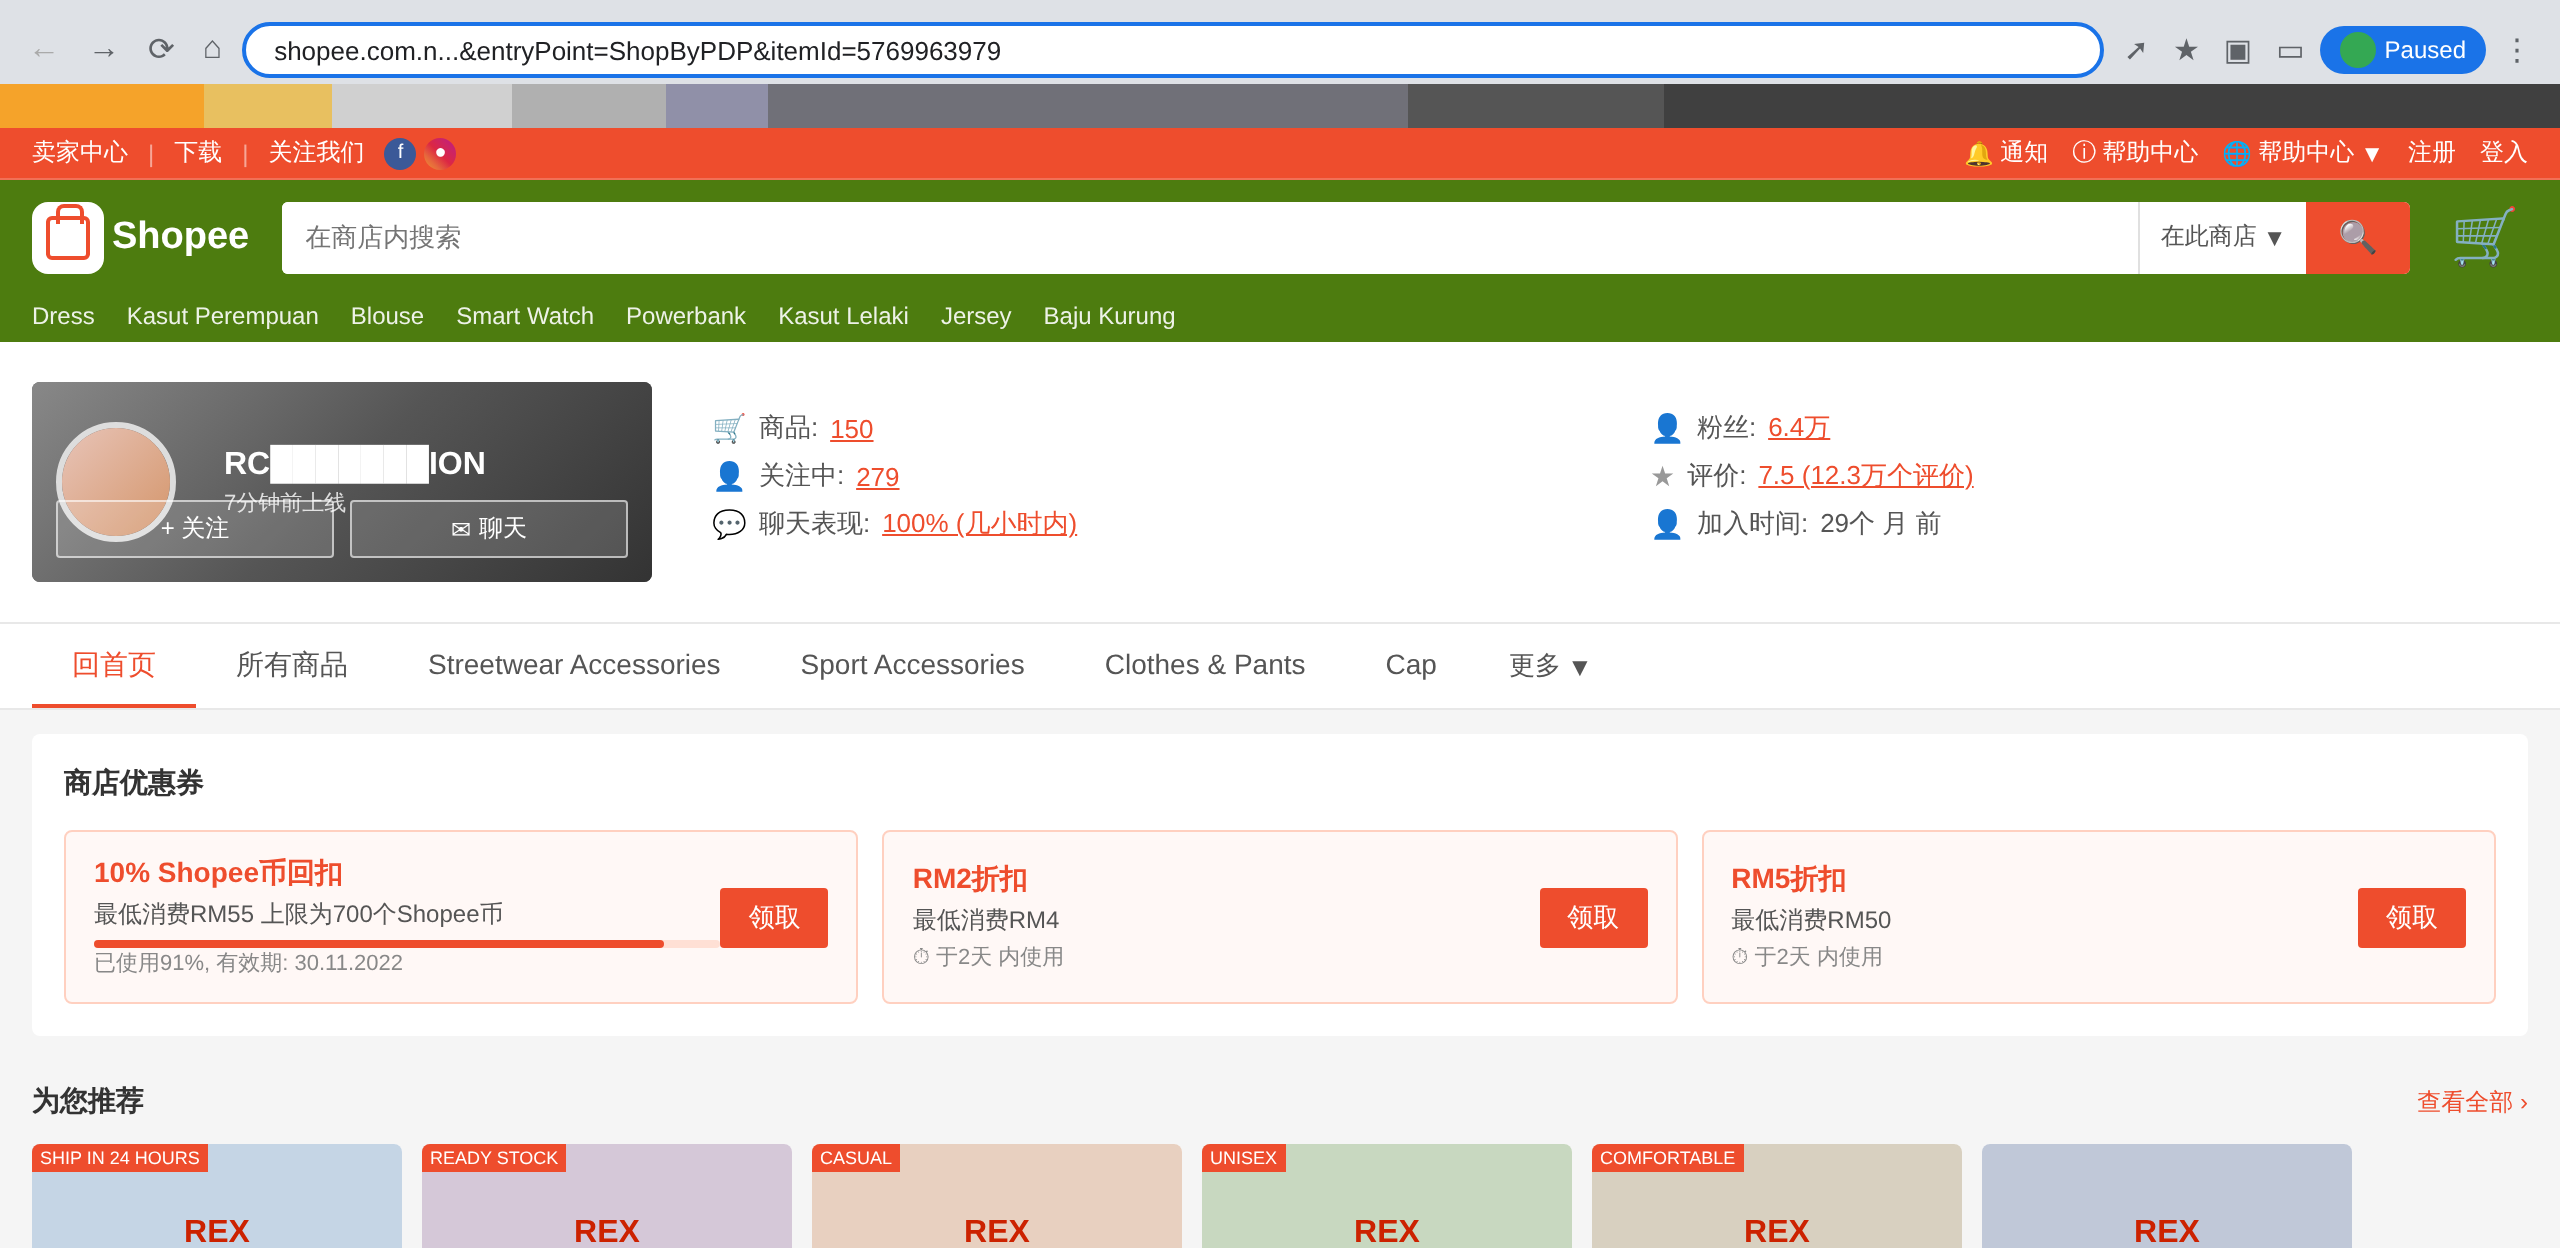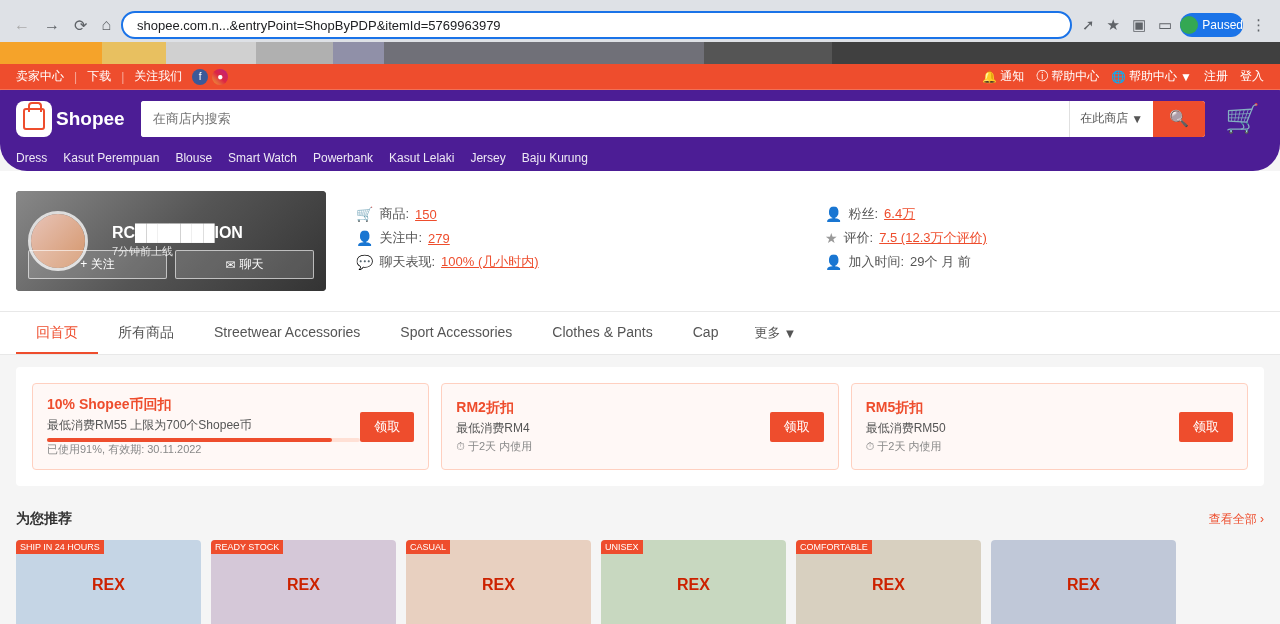--- a/index.html
+++ b/index.html
@@ -33,42 +33,41 @@
     }
     .browser-actions {
       display: flex; align-items: center; gap: 4px;
     }
     .browser-action-btn {
       background: none; border: none; cursor: pointer;
       color: #5f6368; font-size: 15px; padding: 4px;
     }
     .paused-btn {
       background: #1a73e8; color: white; border: none;
-      border-radius: 12px; padding: 3px 0; font-size: 12px; cursor: pointer;
+      border-radius: 12px; padding: 3px 10px; font-size: 12px; cursor: pointer;
       display: flex; align-items: center; gap: 4px;
     }
     .paused-btn .avatar-dot {
       width: 18px; height: 18px; border-radius: 50%;
       background: #34a853; display: inline-block;
     }
 
     
     .top-strip {
       height: 22px;
       background: linear-gradient(to right, #f5a623, #e8e8e8, #d0d0d0, #9b9b9b, #6b6b6b, #4a4a4a);
       display: flex;
     }
     .strip-segment {
       height: 100%;
     }
 
     
     .shopee-header {
-      background: #4c1d95;
-      border-radius: 27px;
+      background: #4d7c0f;
     }
     .header-top-bar {
       background: #ee4d2d;
       border-bottom: 1px solid rgba(255,255,255,0.2);
       padding: 4px 16px;
       display: flex;
       justify-content: space-between;
       align-items: center;
       font-size: 12px;
       color: white;
@@ -474,20 +473,21 @@
   <div class="tab-item">Sport Accessories</div>
   <div class="tab-item">Clothes &amp; Pants</div>
   <div class="tab-item">Cap</div>
   <div class="tab-more">
     <span>更多</span>
     <span>▼</span>
   </div>
 </div>
 
 <div class="coupons-section">
+  <div class="coupons-title">商店优惠券</div>
   <div class="coupons-grid">
 
     <div class="coupon-card">
       <div class="coupon-info">
         <div class="coupon-title">10% Shopee币回扣</div>
         <div class="coupon-desc">最低消费RM55 上限为700个Shopee币</div>
         <div class="coupon-progress">
           <div class="coupon-progress-fill" style="width:91%"></div>
         </div>
         <div class="coupon-sub">已使用91%, 有效期: 30.11.2022</div>

